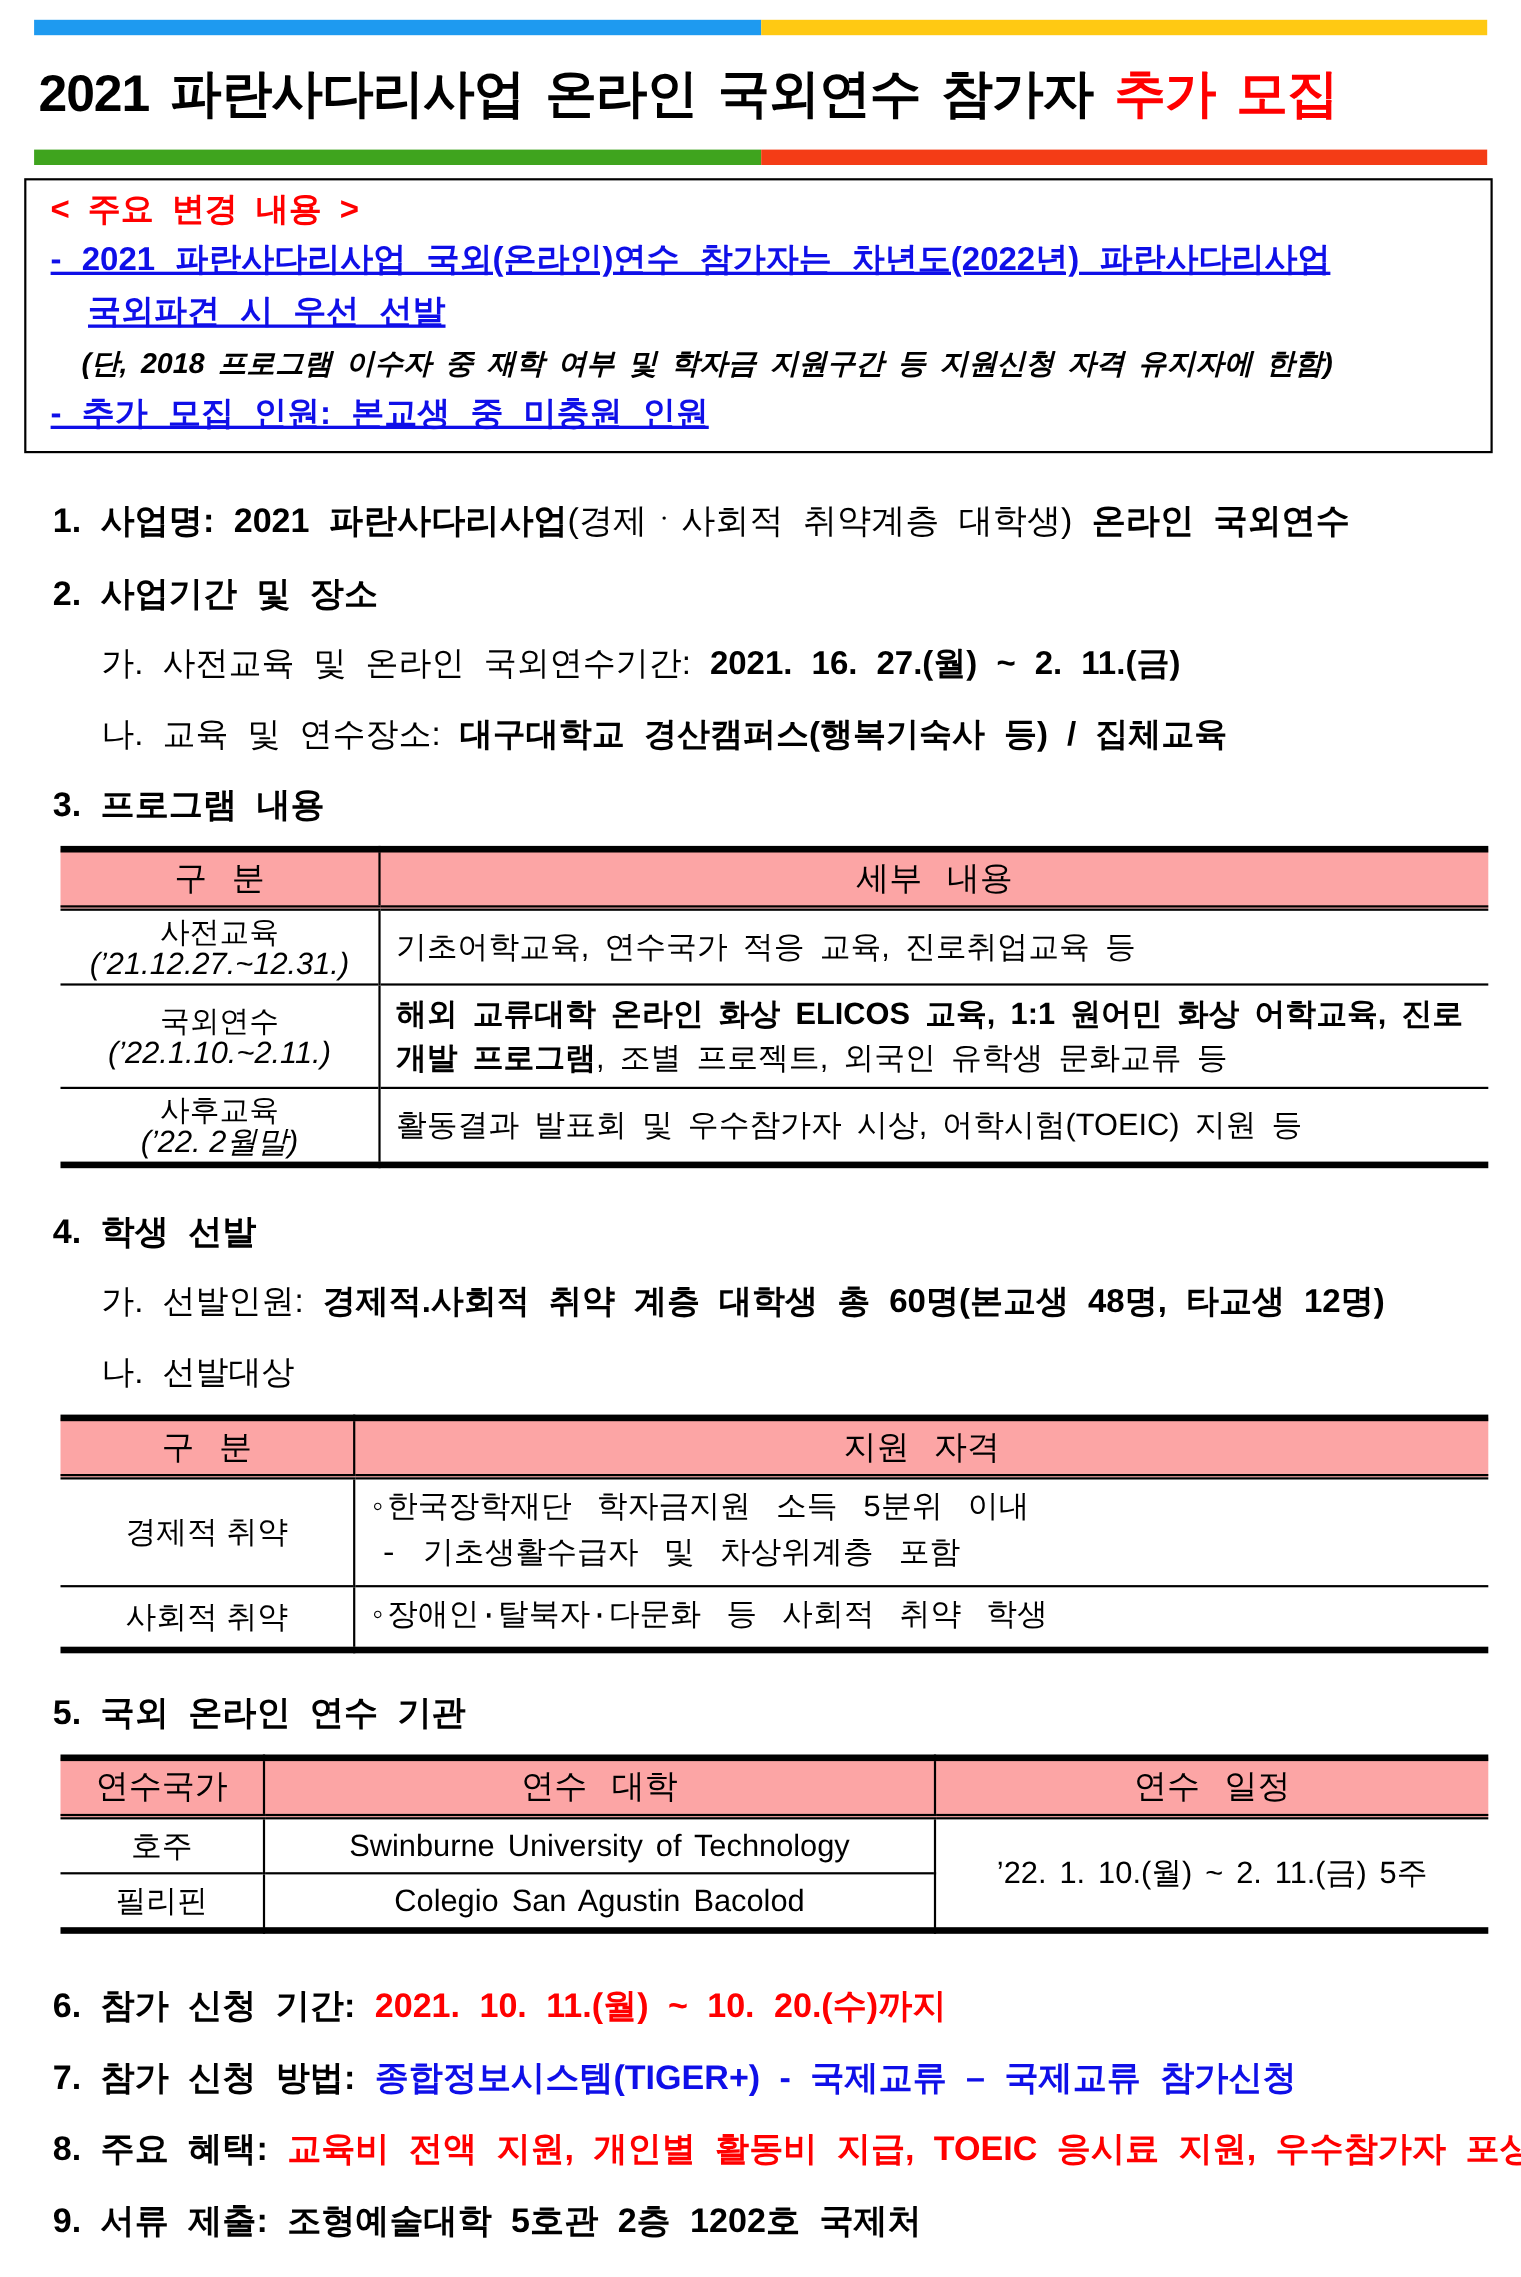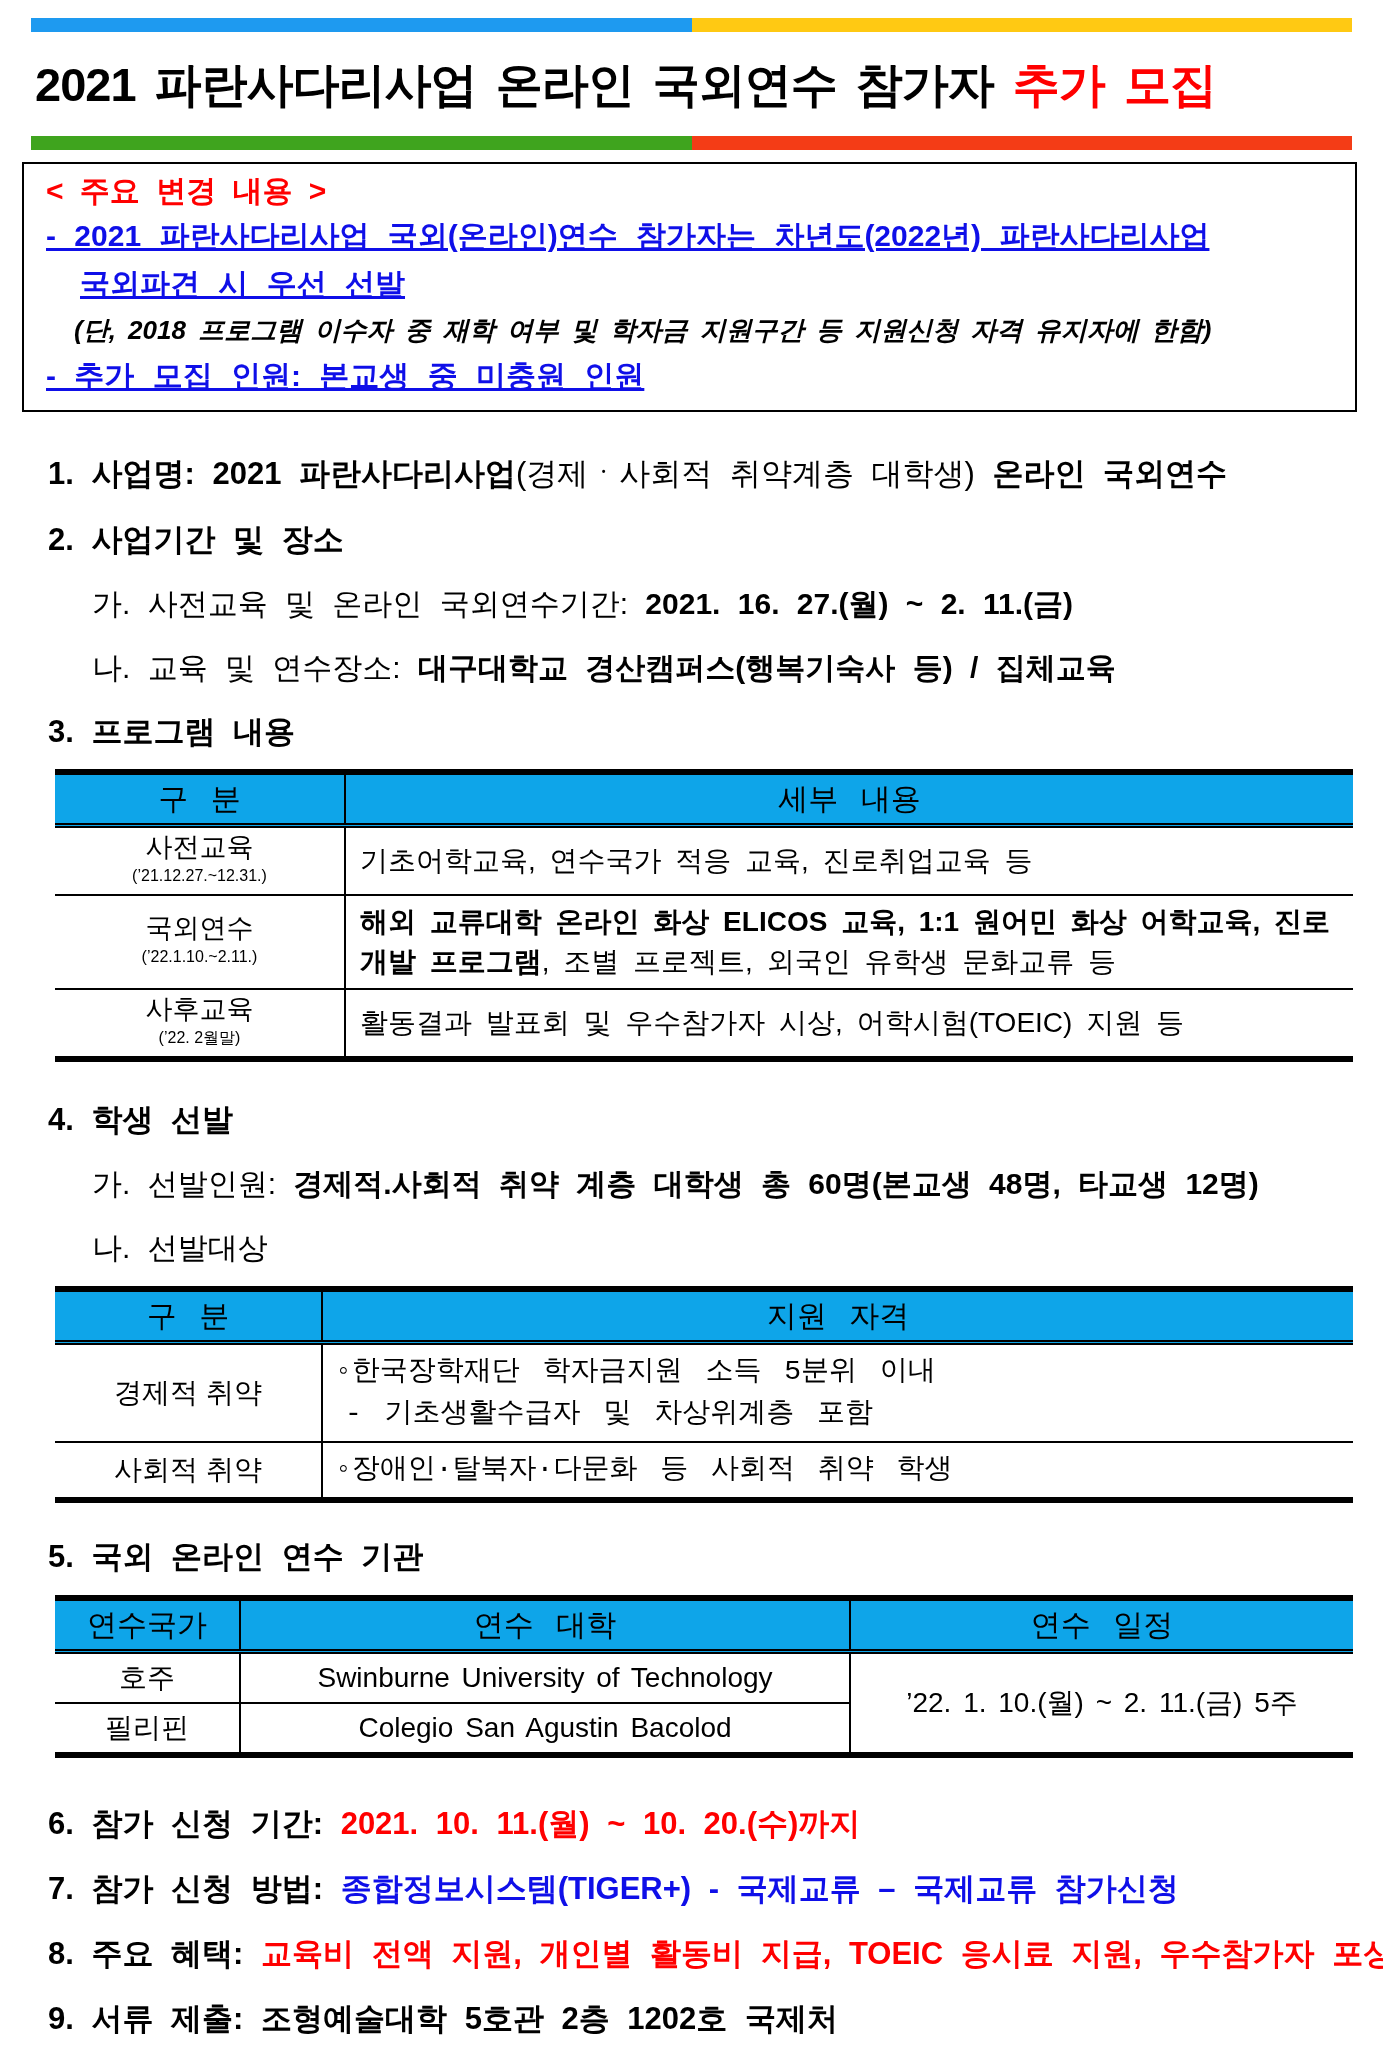--- a/index.html
+++ b/index.html
@@ -35,28 +35,28 @@
   .s3{margin-top:20px;}
   .s4{margin-top:36px;}
   .s5{margin-top:32px;}
   .s6{margin-top:44px;}
   .bottom{margin-top:21px;}
   table.tbl{
     border-collapse:collapse;table-layout:fixed;width:1298px;margin-left:55px;
     border-top:6px solid #000;border-bottom:6px solid #000;
   }
   .tbl th{
-    background:#0ea5e9;font-weight:400;font-size:30px;padding:4px 2px;
+    background:#fca5a5;font-weight:400;font-size:30px;padding:4px 2px;
     border-bottom:5px double #000;word-spacing:14px;line-height:40px;
   }
   .tbl td{border-top:2px solid #000;vertical-align:middle;margin-top:48px;}
   .tbl td+td,.tbl th+th{border-left:2px solid #000;}
   .t1{margin-top:15px;}
   .t1 .cat,.t2 .cat{text-align:center;font-size:27px;line-height:30px;padding:4px 2px;}
-  .period{font-size:16px;line-height:28px;}
+  .period{font-size:28px;line-height:28px;font-style:italic;}
   .t1 .desc{font-size:28px;padding:6px 14px;line-height:40px;word-spacing:6px;}
   .t2{margin-top:16px;}
   .t2 .cat{font-size:28px;}
   .t2 .desc{font-size:28px;padding:6px 12px;line-height:42px;word-spacing:6px;font-family:Liberation Mono, monospace;}
   .t3{margin-top:16px;}
   .t3 td{text-align:center;font-size:28px;padding:7px 4px;word-spacing:4px;line-height:34px;}
   .c1-t1{width:290px;}
   .c1-t2{width:267px;}
   .c1-t3{width:185px;}
   .c2-t3{width:610px;}

